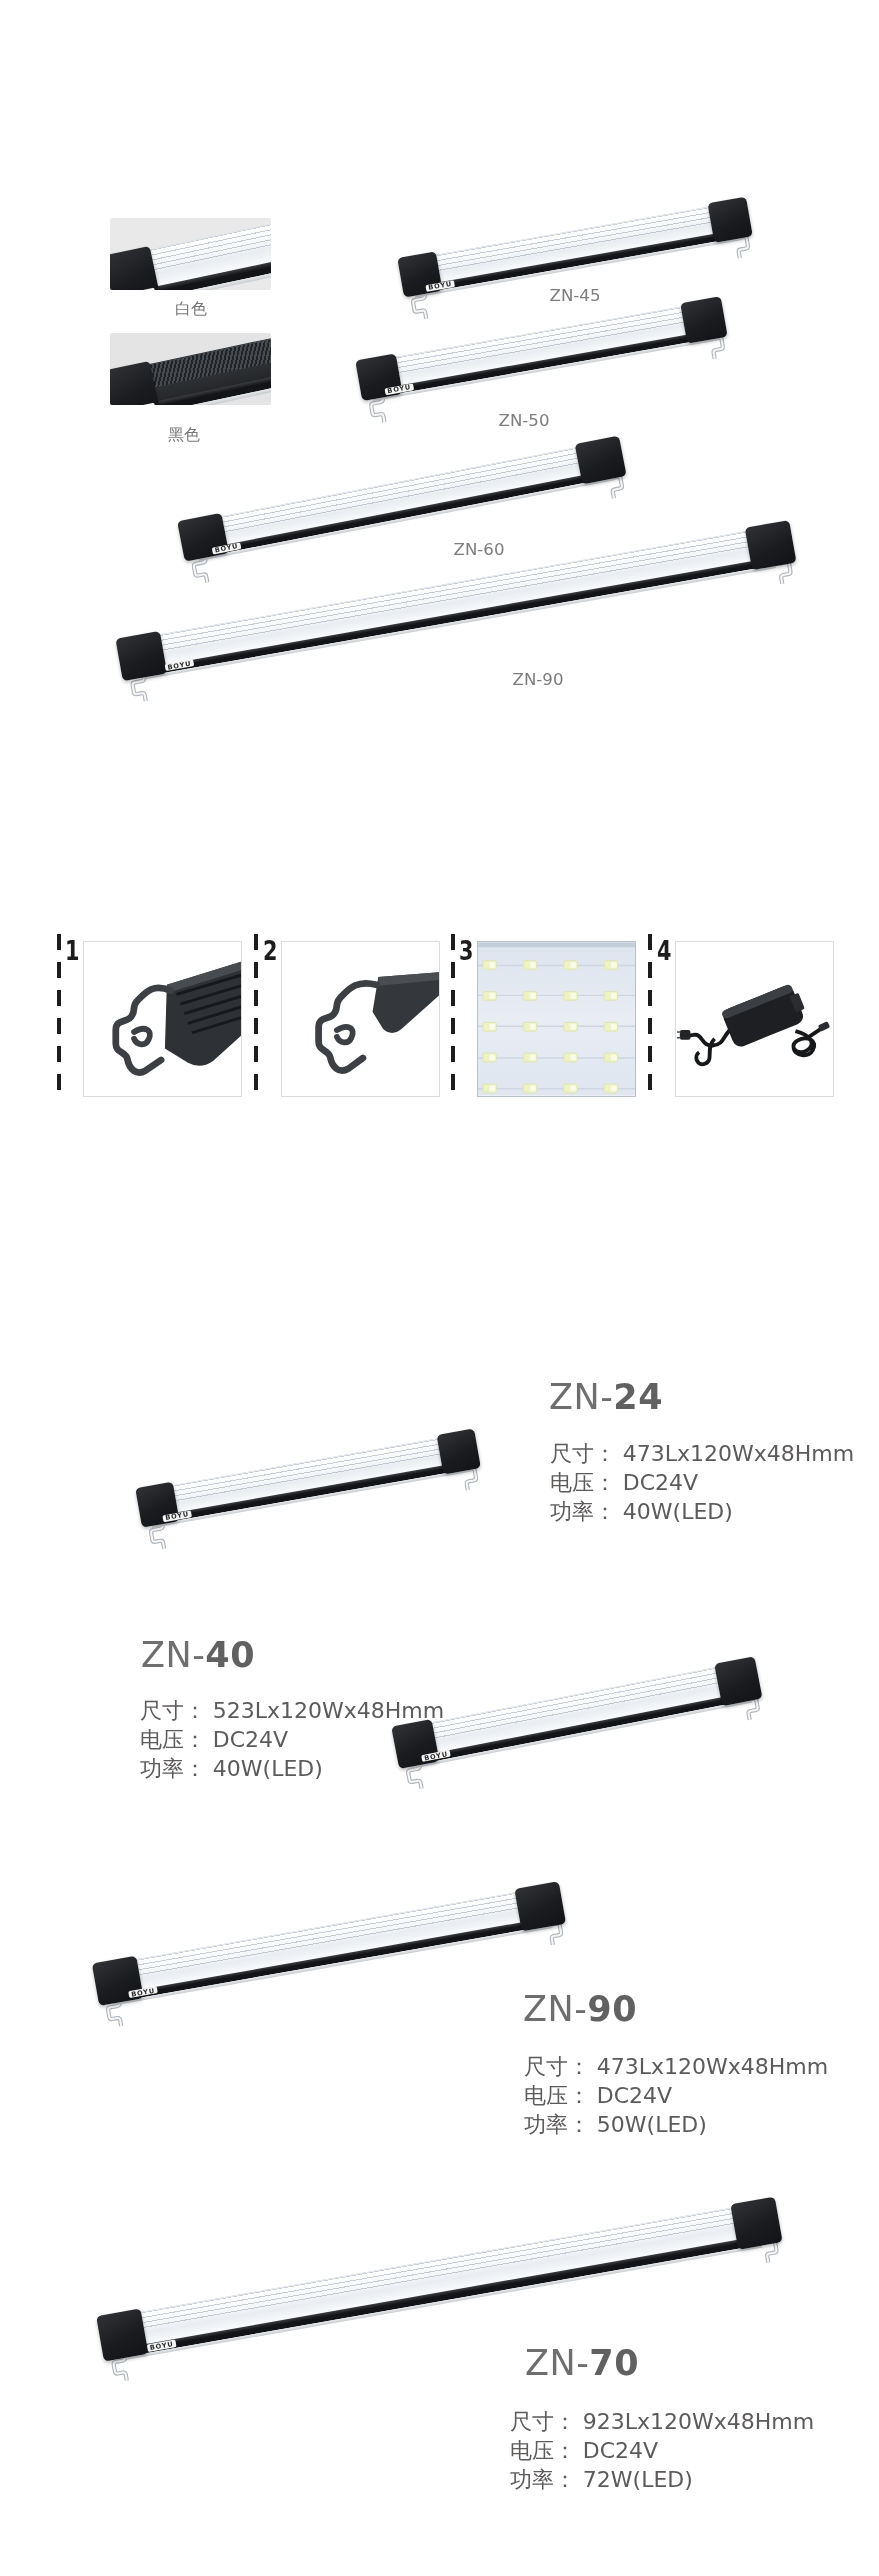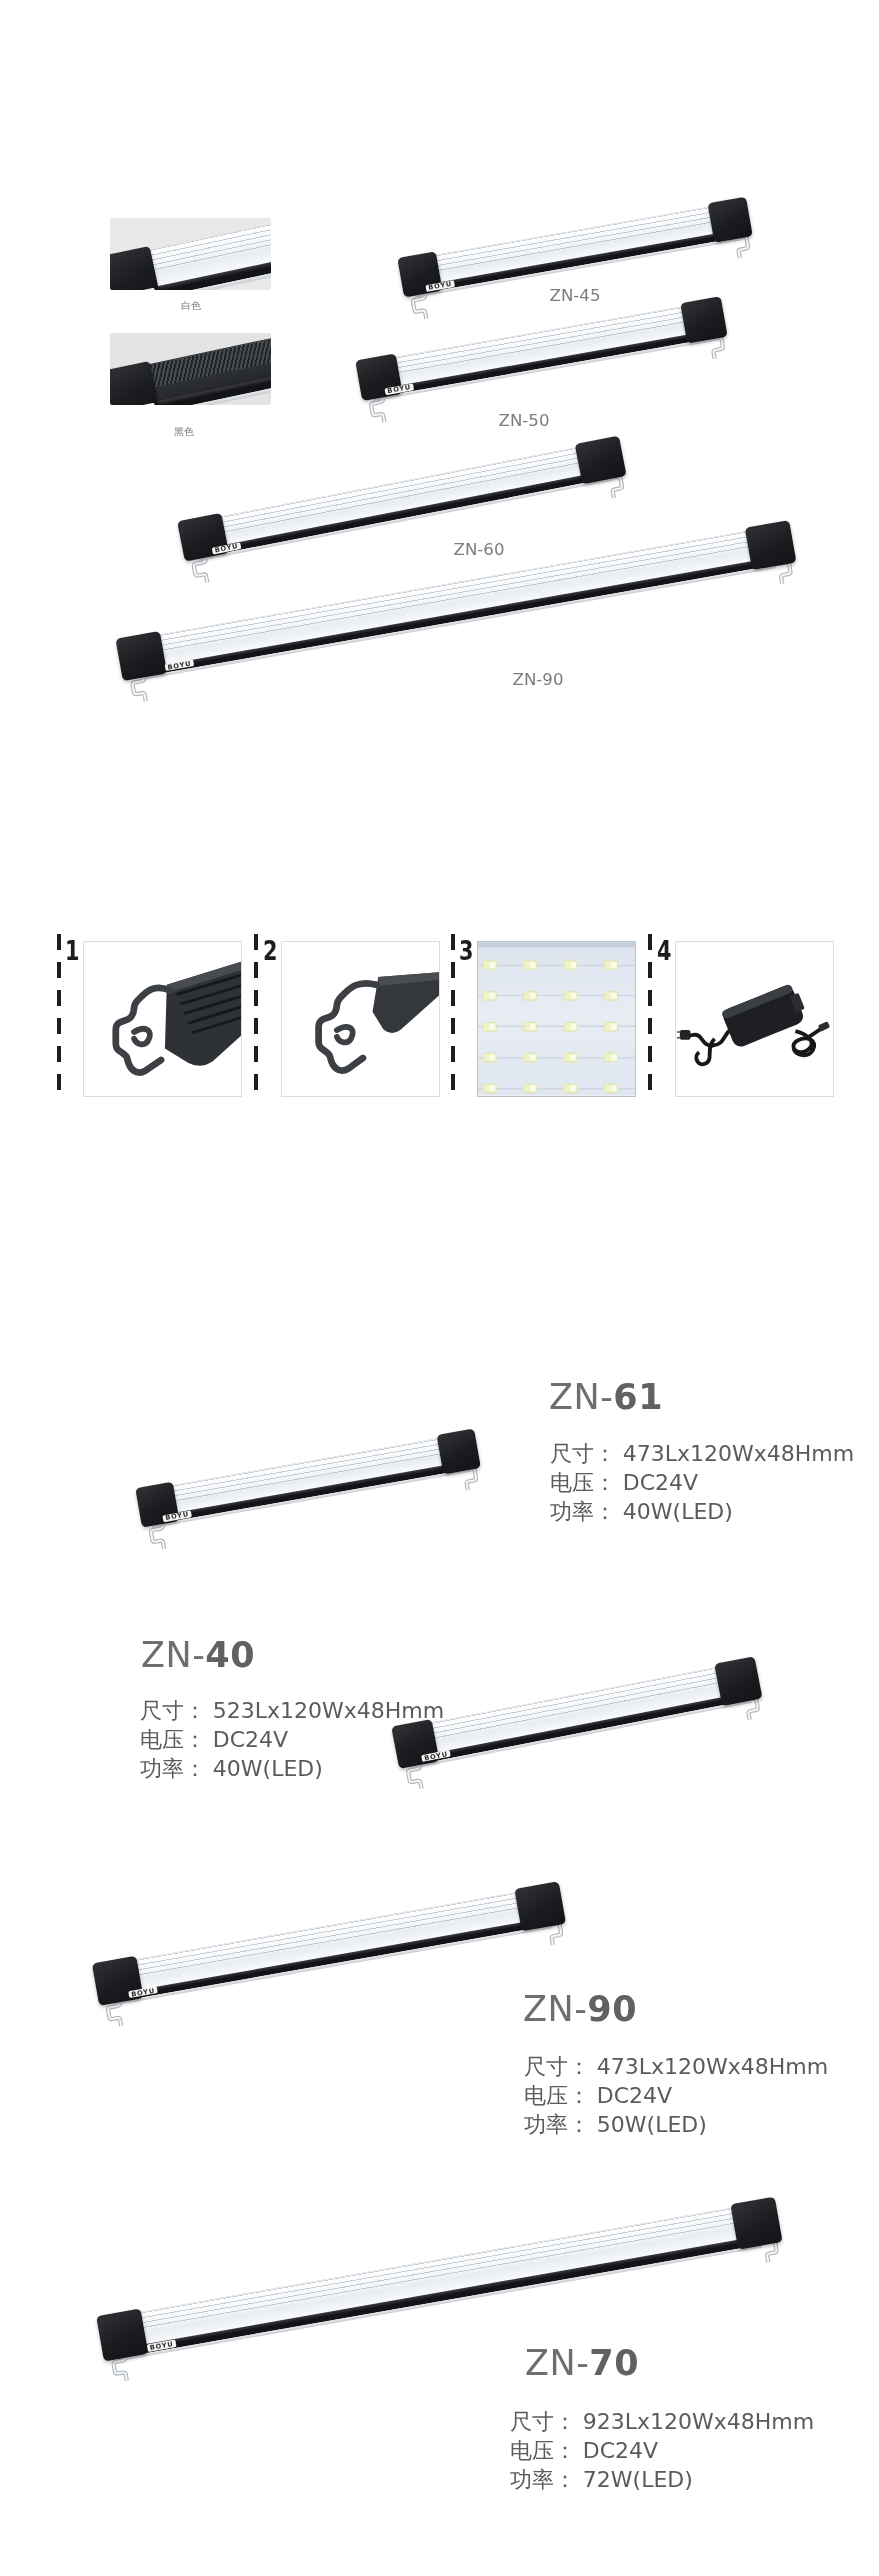--- a/index.html
+++ b/index.html
@@ -1,21 +1,21 @@
 <!DOCTYPE html>
 <html><head>
 <meta charset="utf-8">
 <style>
   html,body{margin:0;padding:0;background:#ffffff;}
   .page{position:relative;width:880px;height:2576px;background:#ffffff;overflow:hidden;
         font-family:"DejaVu Sans","Liberation Sans",sans-serif;}
 
   
   .caption{position:absolute;transform:translateX(-50%);font-size:16.6px;color:#7d7d7d;white-space:nowrap;}
-  .variant-caption{position:absolute;transform:translateX(-50%);font-size:10px;color:#777777;white-space:nowrap;}
+  .variant-caption{position:absolute;transform:translateX(-50%);font-size:16px;color:#777777;white-space:nowrap;}
 
   .model-title{position:absolute;font-size:35px;line-height:39px;color:#6e6e6e;letter-spacing:0.5px;white-space:nowrap;}
   .model-title .num{font-weight:bold;color:#616161;}
   .spec-lines{position:absolute;}
   .spec-row{font-size:22px;line-height:29px;color:#5d5a5a;white-space:nowrap;}
   .spec-row .sl{margin-right:6.8px;}
 
   
   .lamp{position:absolute;}
   .lamp-inner{position:absolute;}
@@ -250,21 +250,21 @@
           <path d="M8 3 V13 Q8 17 12 17 H20 Q23 17 23 20 V28 Q23 31 20 31 H14 Q11 31 11 34 V41" fill="none" stroke="#f5f6f7" stroke-width="2.4" stroke-linejoin="round"></path>
         </svg>
       <div class="bar"></div>
       <div class="strip"></div>
       <div class="base"></div>
       <div class="cap cap-l"></div>
       <div class="cap cap-r"></div>
       <div class="logo">BOYU</div>
     </div>
   </div>
-  <div class="model-title" style="left:549px;top:1378px;"><span class="pfx">ZN-</span><span class="num">61</span></div>
+  <div class="model-title" style="left:549px;top:1378px;"><span class="pfx">ZN-</span><span class="num">24</span></div>
   <div class="spec-lines" style="left:550px;top:1439px;">
     <div class="spec-row"><span class="sl">尺寸：</span><span class="sv">473Lx120Wx48Hmm</span></div>
     <div class="spec-row"><span class="sl">电压：</span><span class="sv">DC24V</span></div>
     <div class="spec-row"><span class="sl">功率：</span><span class="sv">40W(LED)</span></div>
   </div>
 
   <div class="model-title" style="left:141px;top:1636px;"><span class="pfx">ZN-</span><span class="num">40</span></div>
   <div class="spec-lines" style="left:140px;top:1696px;">
     <div class="spec-row"><span class="sl">尺寸：</span><span class="sv">523Lx120Wx48Hmm</span></div>
     <div class="spec-row"><span class="sl">电压：</span><span class="sv">DC24V</span></div>

